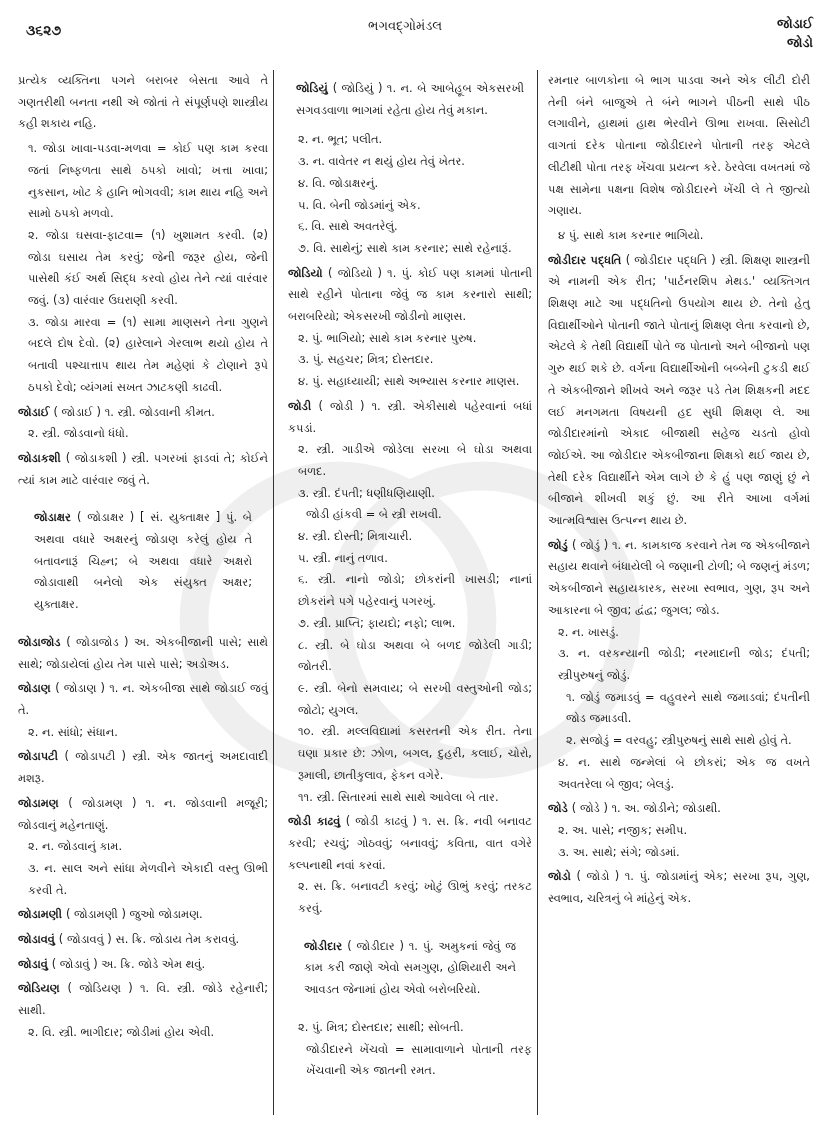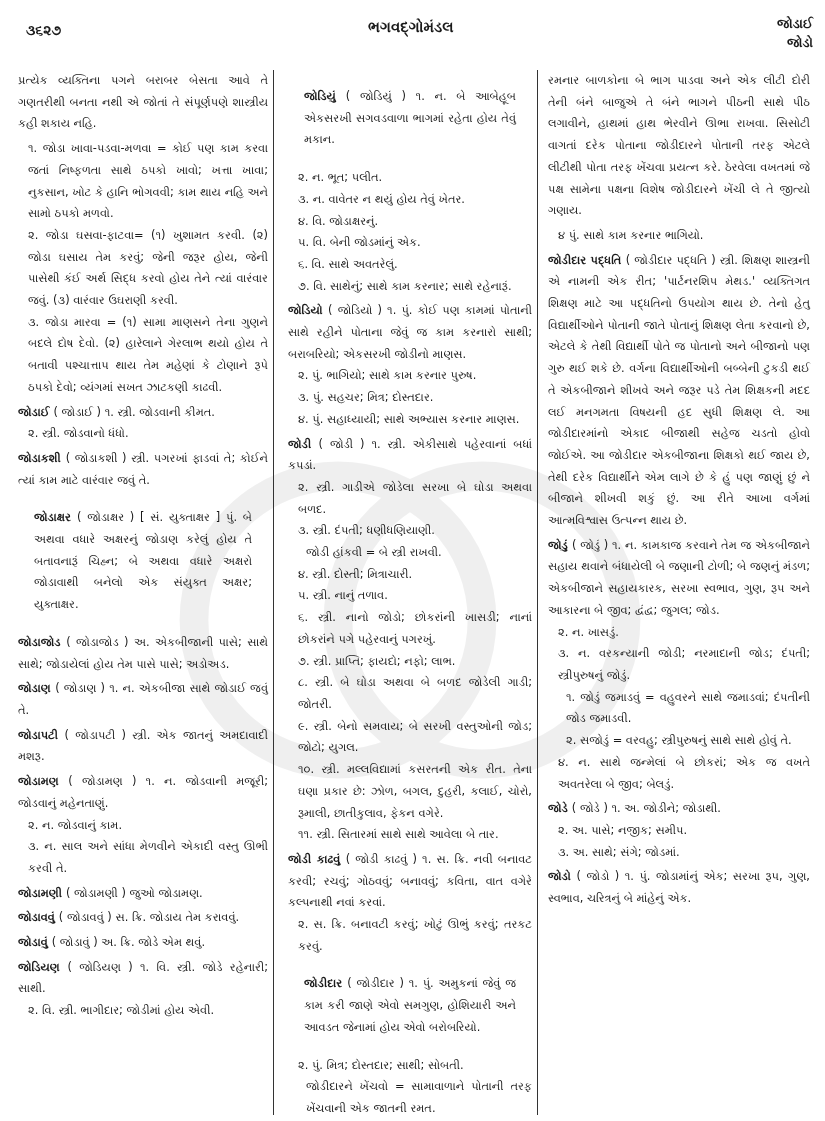--- a/index.html
+++ b/index.html
@@ -8,21 +8,21 @@
       background: #ffffff; color: #1a1a1a;
       font-family: "DejaVu Sans", "Liberation Sans", sans-serif;
       position: relative;
     }
     .watermark {
       position: absolute; left: 170px; top: 380px; width: 480px; height: 480px;
       pointer-events: none; opacity: 0.06;
     }
     .header { position: absolute; top: 0; left: 8px; width: 825px; height: 60px; }
     .page-num { position: absolute; left: 18px; top: 22px; font-size: 14px; font-weight: bold; }
-    .book-title { position: absolute; left: 360px; top: 18px; font-size: 15px; font-weight: bold; }
+    .book-title { position: absolute; left: 360px; top: 18px; font-size: 13px; font-weight: normal; }
     .guide { position: absolute; right: 20px; top: 14px; text-align: right; font-size: 13px; font-weight: bold; line-height: 19px; }
     .col { position: absolute; top: 70px; font-size: 11.4px; line-height: 21.7px; }
     .col-left { left: 18px; width: 250px; }
     .col-mid { left: 288px; width: 244px; }
     .col-right { left: 548px; width: 262px; }
     .divider { position: absolute; width: 1px; background: #333; }
     .div1 { left: 273px; top: 70px; height: 1045px; }
     .div2 { left: 537px; top: 70px; height: 1045px; }
     .entry { margin: 0 0 3px 0; text-align: justify; }
     .hw { font-weight: bold; }
@@ -65,20 +65,21 @@
         <p class="cont" style="margin: 0px;"><span class="hw">જોડાકશી </span><span class="pron">( જોડાકશી ) </span><span>સ્ત્રી. પગરખાં ફાડવાં તે; કોઈને ત્યાં કામ માટે વારંવાર જવું તે.</span></p>
       </div>
       <div class="entry">
         <p class="cont" style="margin: 16px;"><span class="hw">જોડાક્ષર </span><span class="pron">( જોડાક્ષર ) </span><span>[ સં. યુક્તાક્ષર ] પું. બે અથવા વધારે અક્ષરનું જોડાણ કરેલું હોય તે બતાવનારૂં ચિહ્ન; બે અથવા વધારે અક્ષરો જોડાવાથી બનેલો એક સંયુક્ત અક્ષર; યુક્તાક્ષર.</span></p>
       </div>
       <div class="entry">
         <p class="cont" style="margin: 0px;"><span class="hw">જોડાજોડ </span><span class="pron">( જોડાજોડ ) </span><span>અ. એકબીજાની પાસે; સાથે સાથે; જોડાયેલાં હોય તેમ પાસે પાસે; અડોઅડ.</span></p>
       </div>
       <div class="entry">
         <p class="cont" style="margin: 0px;"><span class="hw">જોડાણ </span><span class="pron">( જોડાણ ) </span><span>૧. ન. એકબીજા સાથે જોડાઈ જવું તે.</span></p>
+        <p class="sense">૨. ન. સાંધો; સંધાન.</p>
       </div>
       <div class="entry">
         <p class="cont" style="margin: 0px;"><span class="hw">જોડાપટી </span><span class="pron">( જોડાપટી ) </span><span>સ્ત્રી. એક જાતનું અમદાવાદી મશરૂ.</span></p>
       </div>
       <div class="entry">
         <p class="cont" style="margin: 0px;"><span class="hw">જોડામણ </span><span class="pron">( જોડામણ ) </span><span>૧. ન. જોડવાની મજૂરી; જોડવાનું મહેનતાણું.</span></p>
         <p class="sense">૨. ન. જોડવાનું કામ.</p>
         <p class="sense">૩. ન. સાલ અને સાંધા મેળવીને એકાદી વસ્તુ ઊભી કરવી તે.</p>
       </div>
       <div class="entry">
@@ -93,21 +94,21 @@
       <div class="entry">
         <p class="cont" style="margin: 0px;"><span class="hw">જોડિયણ </span><span class="pron">( જોડિયણ ) </span><span>૧. વિ. સ્ત્રી. જોડે રહેનારી; સાથી.</span></p>
         <p class="sense">૨. વિ. સ્ત્રી. ભાગીદાર; જોડીમાં હોય એવી.</p>
       </div>
     </div>
 </div>
 
 <div class="col col-mid">
   <div id="mid-entries">
       <div class="entry">
-        <p class="cont" style="margin: 16px;"><span class="hw">જોડિયું </span><span class="pron">( જોડિયું ) </span><span>૧. ન. બે આબેહૂબ એકસરખી સગવડવાળા ભાગમાં રહેતા હોય તેવું મકાન.</span></p>
+        <p class="cont" style="margin: 8px;"><span class="hw">જોડિયું </span><span class="pron">( જોડિયું ) </span><span>૧. ન. બે આબેહૂબ એકસરખી સગવડવાળા ભાગમાં રહેતા હોય તેવું મકાન.</span></p>
         <p class="sense">૨. ન. ભૂત; પલીત.</p>
         <p class="sense">૩. ન. વાવેતર ન થયું હોય તેવું ખેતર.</p>
         <p class="sense">૪. વિ. જોડાક્ષરનું.</p>
         <p class="sense">૫. વિ. બેની જોડમાંનું એક.</p>
         <p class="sense">૬. વિ. સાથે અવતરેલું.</p>
         <p class="sense">૭. વિ. સાથેનું; સાથે કામ કરનાર; સાથે રહેનારૂં.</p>
       </div>
       <div class="entry">
         <p class="cont" style="margin: 0px;"><span class="hw">જોડિયો </span><span class="pron">( જોડિયો ) </span><span>૧. પું. કોઈ પણ કામમાં પોતાની સાથે રહીને પોતાના જેવું જ કામ કરનારો સાથી; બરાબરિયો; એકસરખી જોડીનો માણસ.</span></p>
         <p class="sense">૨. પું. ભાગિયો; સાથે કામ કરનાર પુરુષ.</p>

